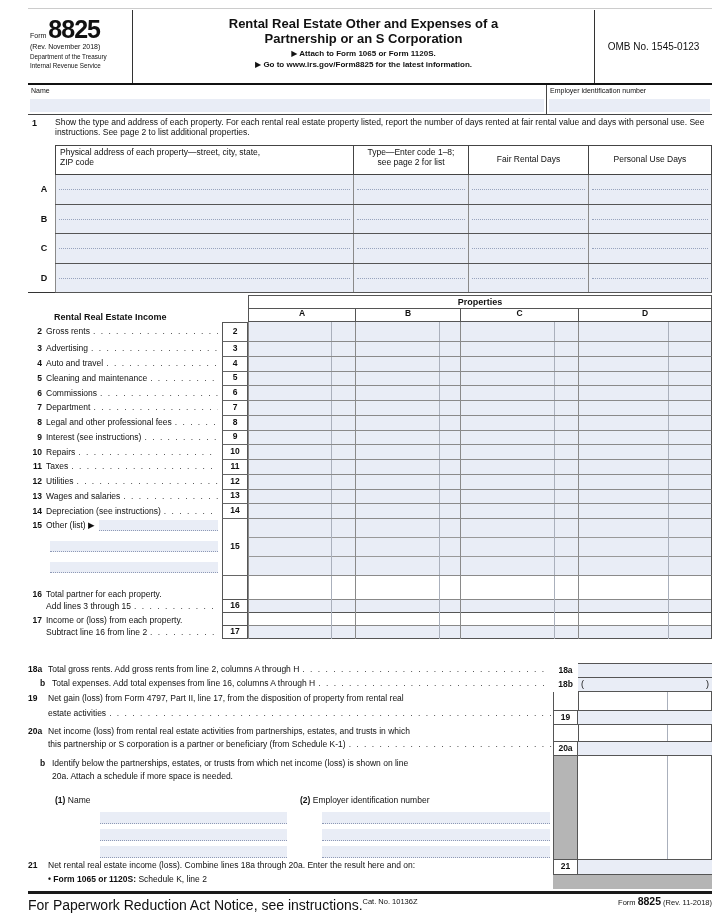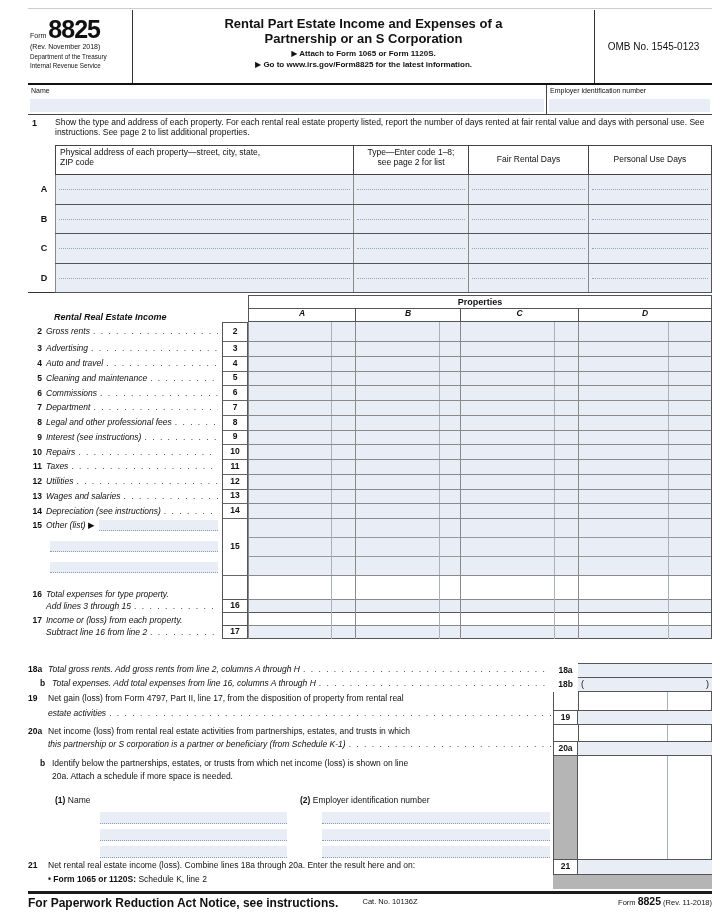--- a/index.html
+++ b/index.html
@@ -54,32 +54,32 @@
   .arow > div::after { content:""; position:absolute; left:3px; right:3px; top:50%; border-bottom:1px dotted #97a3bd; }
   .ac1 { width:298px; } .ac2 { width:115px; } .ac3 { width:120px; } .ac4 { width:124px; }
   .aletter { position:absolute; left:-19px; width:14px; text-align:center; top:9px; font-weight:bold; font-size:9px; background:transparent !important; border:none !important; }
   .aletter::after { display:none; }
 
   
   .mtable { left:28px; top:295px; width:684px; display:flex; flex-direction:column; }
   .xrow { display:flex; width:684px; }
   .lbl { width:194px; display:flex; align-items:center; padding-right:4px; overflow:hidden; }
   .lnum { width:14px; text-align:right; font-weight:bold; margin-right:4px; flex:none; }
-  .ltext { white-space:nowrap; flex:none;font-style:italic; }
+  .ltext { white-space:nowrap; flex:none; }
   .dots { flex:1; overflow:hidden; white-space:nowrap; letter-spacing:1.5px; color:#333; margin-left:3px; }
   .nb { width:26px; border-left:1px solid #555; border-right:1px solid #555; border-bottom:1px solid #666;
         display:flex; align-items:center; justify-content:center; font-weight:bold; }
   .cell { position:relative; border-left:1px solid #8a8a8a; border-bottom:1px solid #8a8a8a; background:#e9edf6; }
   .wcell { background:#ffffff; }
   .cA { width:107px; } .cB { width:105px; } .cC { width:118px; } .cD { width:134px; border-right:1px solid #555; }
   .cA::after,.cB::after,.cC::after,.cD::after { content:""; position:absolute; top:0; bottom:0; width:1px; background:#aab0bc; }
   .cA::after { left:82px; } .cB::after { left:83px; } .cC::after { left:93px; } .cD::after { left:89px; }
   .props-row { height:14px; }
   .props-box { width:464px; border:1px solid #555; text-align:center; font-weight:bold; font-size:9px; line-height:13px; }
-  .letters-row { height:13px;font-style:italic; }
+  .letters-row { height:13px; }
   .letters-row .lbl { align-items:flex-end; padding-left:26px; font-weight:bold; font-size:9px; overflow:visible; white-space:nowrap; }
   .lc { border-left:1px solid #555; border-bottom:1px solid #555; text-align:center; font-weight:bold; background:#fff; }
   .lcD { border-right:1px solid #555; }
   .row2 { height:20px; }
   .row2 .nb { border-top:1px solid #555; }
   .exphead { height:24px; }
   .exphead .lbl { align-items:flex-end; padding-left:26px; font-weight:bold; font-size:9px; white-space:nowrap; }
   .xr { height:14.75px; }
   .row15 { height:57px; }
   .lbl15 { width:194px; padding:1px 4px 3px 0; display:flex; flex-direction:column; justify-content:space-between; }
@@ -117,21 +117,21 @@
   .paren { position:absolute; font-size:9px; top:1px; }
   .graycol { position:absolute; left:525px; width:25px; background:#b5b5b5; border-left:1px solid #555; border-right:1px solid #555; }
   .graybar { position:absolute; left:525px; width:159px; background:#b5b5b5; }
   .textblock { position:absolute; }
   .sub-label { position:absolute; font-size:8.5px; }
   .sub-label .n { font-weight:bold; }
   .dotfield { position:absolute; height:12px; background:#e9edf6; border-bottom:1px dotted #8e99b5; }
 
   
   .botrule { left:28px; top:891px; width:684px; height:2.5px; background:#1a1a1a; }
-  .foot-left { left:28px; top:897px; font-weight:bold; font-size:12px; }
+  .foot-left { left:28px; top:897px; font-weight:normal; font-size:14px; }
   .foot-center { left:300px; top:898px; width:180px; text-align:center; font-size:7.5px; }
   .foot-right { left:512px; top:895px; width:200px; text-align:right; font-size:7.5px; }
   .foot-right .n8825 { font-weight:bold; font-size:10.5px; }
 </style>
 </head>
 <body>
 
 <div class="page">
   <div class="abs topline"></div>
 
@@ -139,21 +139,21 @@
     <div class="hdr-left">
       <div style="display:flex;align-items:flex-end;">
         <span class="form-word">Form</span>
         <span class="form-num">8825</span>
       </div>
       <div class="rev">(Rev. November 2018)</div>
       <div class="agency">Department of the Treasury</div>
       <div class="agency">Internal Revenue Service</div>
     </div>
     <div class="hdr-center">
-      <div class="title1">Rental Part Estate Income and Expenses of a</div>
+      <div class="title1">Rental Real Estate Other and Expenses of a</div>
       <div class="title1">Partnership or an S Corporation</div>
       <div class="subarrow">▶ Attach to Form 1065 or Form 1120S.</div>
       <div class="subarrow">▶ Go to www.irs.gov/Form8825 for the latest information.</div>
     </div>
     <div class="hdr-right">OMB No. 1545-0123</div>
   </div>
 
   <div class="abs namerow">
     <div class="name-cell">
       <div class="cell-label">Name</div>
@@ -437,21 +437,21 @@
         <div class="band"></div>
           <div class="band"></div>
           <div class="band"></div>
       </div>
     </div>
 
     <div class="xrow r1617" style="height:37px;">
       <div class="lbl2l">
         <div class="tl">
             <span class="lnum">16</span>
-            <span class="ltext">Total expenses for type property.</span>
+            <span class="ltext">Total partner for each property.</span>
           </div>
         <div class="tl tl2">
             <span class="ltext">Add lines 3 through 15</span>
             <span class="dots">. . . . . . . . . . . . . . . . . . . . . . . . . . . . . . . . . . . . . . . . . . . . . . . . . . . . . . . . . .</span>
           </div>
       </div>
       <div class="nbcol">
           <div class="nbfill"></div>
           <div class="nbbox">16</div>
         </div>

